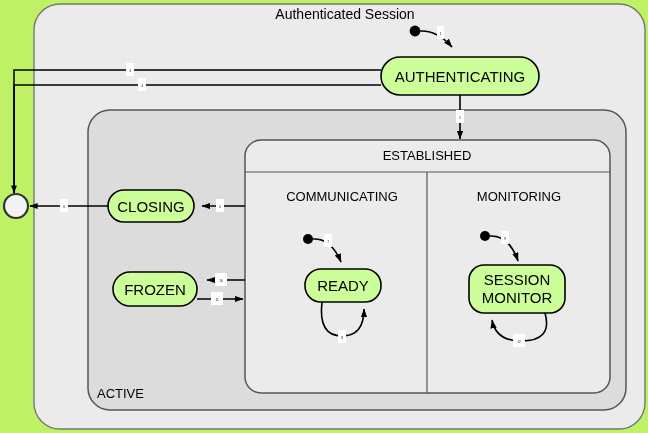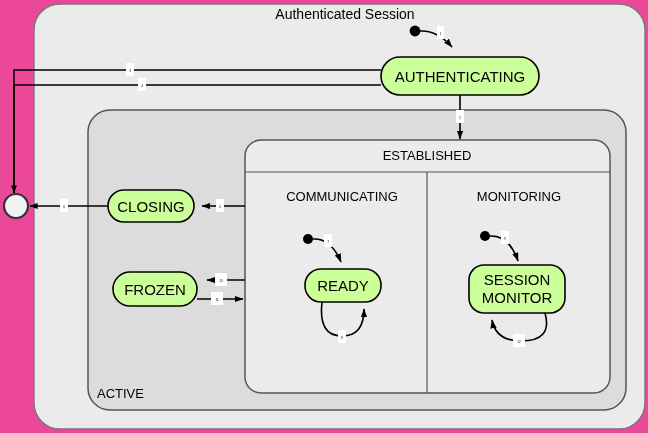--- a/index.html
+++ b/index.html
@@ -4,21 +4,21 @@
 <style>
   html, body {
     margin: 0;
     padding: 0;
     background: #000000;
   }
   #stage {
     position: relative;
     width: 648px;
     height: 433px;
-    background: #ec4899;
+    background: #bef264;
     overflow: hidden;
     font-family: "Liberation Sans", sans-serif;
   }
   #stage svg {
     position: absolute;
     left: 0;
     top: 0;
     width: 648px;
     height: 433px;
   }

